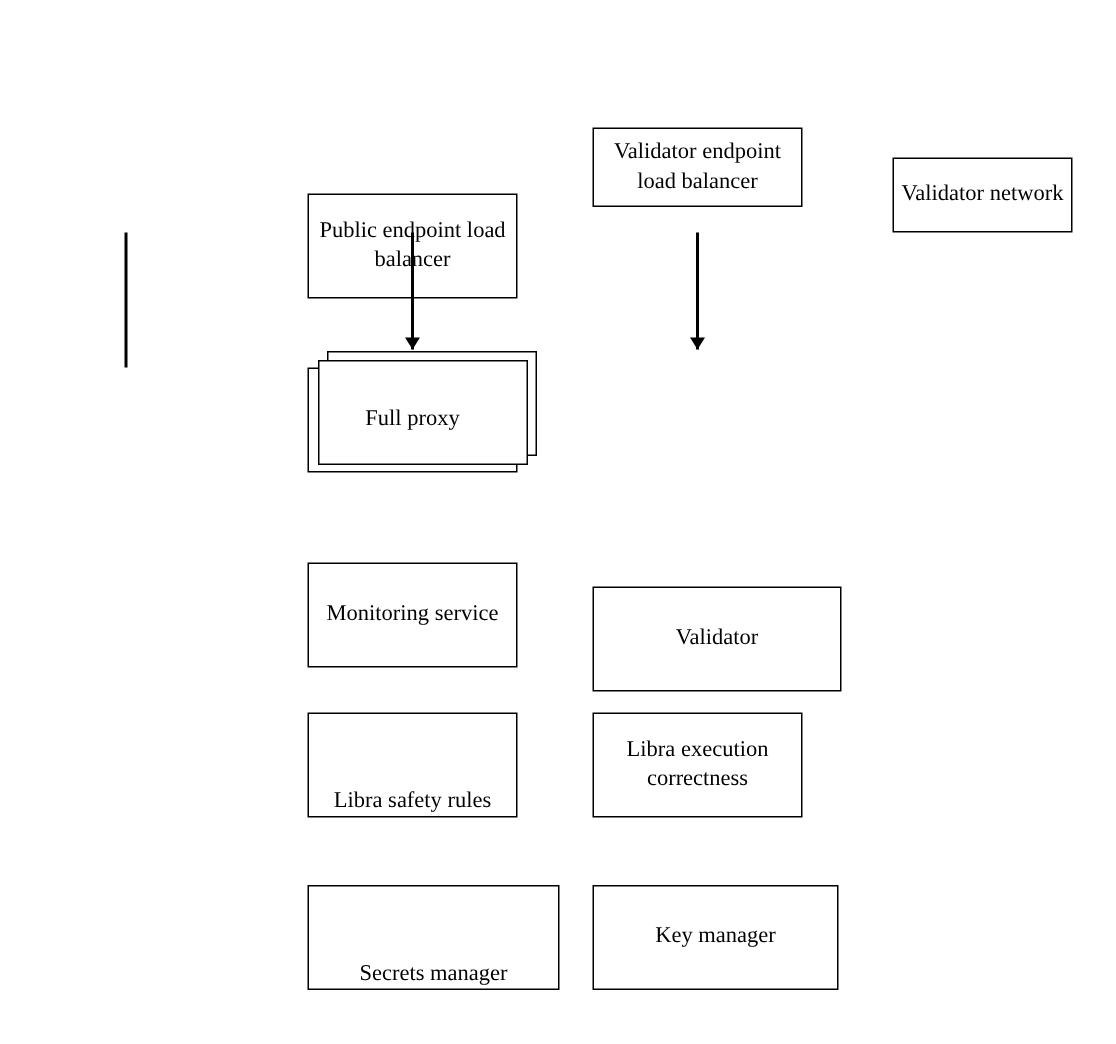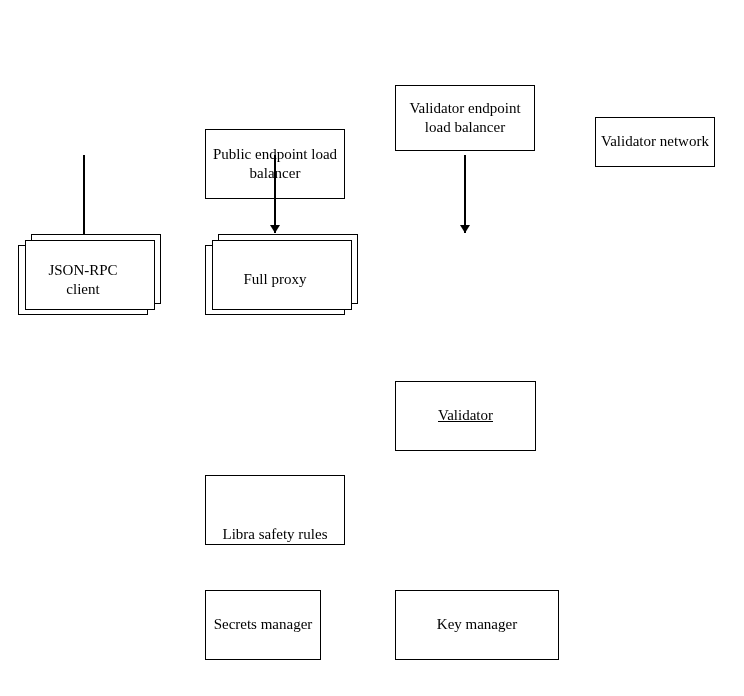--- a/index.html
+++ b/index.html
@@ -66,52 +66,55 @@
       width: 2px;
       background: #000;
     }
   </style>
 </head>
 <body>
 
 <div class="diagram">
 
 
-  <div class="box stacked" style="left:18px; top:245px; width:130px; height:70px; z-index:1;">
-    <span>JSON-RPC<br>client</span>
-  </div>
 
   <div class="box" style="left:205px; top:85px; width:140px; height:70px;margin-top:44px;">
     <span>Public endpoint load balancer</span>
   </div>
 
-  <div class="box" style="left:395px; top:85px; width:140px; height:66px;">
+  <div class="box" style="left:395px; top:85px; width:140px; height:53px;">
     <span>Validator endpoint load balancer</span>
   </div>
 
-  <div class="box" style="left:595px; top:105px; width:120px; height:50px;margin-top:12px;">
+  <div class="box" style="left:595px; top:105px; width:120px; height:50px;">
     <span>Validator network</span>
   </div>
 
   <div class="box stacked" style="left:205px; top:245px; width:140px; height:70px; z-index:1;">
     <span>Full proxy</span>
   </div>
 
 
+  <div class="box" style="left:205px; top:375px; width:140px; height:70px;">
+    <span>Monitoring service</span>
+  </div>
 
-  <div class="box" style="left:395px; top:381px; width:141px; height:70px;text-decoration:underline;">
+  <div class="box" style="left:395px; top:391px; width:166px; height:70px;">
     <span>Validator</span>
   </div>
 
   <div class="box" style="left:205px; top:475px; width:140px; height:70px;align-items:flex-end;">
     <span>Libra safety rules</span>
   </div>
 
+  <div class="box" style="left:395px; top:475px; width:140px; height:70px;">
+    <span>Libra execution correctness</span>
+  </div>
 
-  <div class="box" style="left:205px; top:590px; width:116px; height:70px;">
+  <div class="box" style="left:205px; top:590px; width:168px; height:70px;align-items:flex-end;">
     <span>Secrets manager</span>
   </div>
 
   <div class="box" style="left:395px; top:590px; width:164px; height:70px;">
     <span>Key manager</span>
   </div>
 
   <div class="line-v" style="left:274px; top:155px; height:78px;">
     <div class="arrowhead-down"></div>
   </div>

